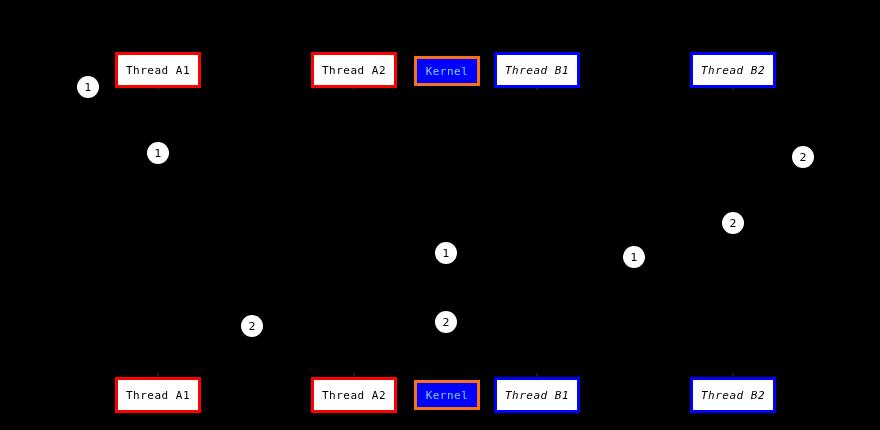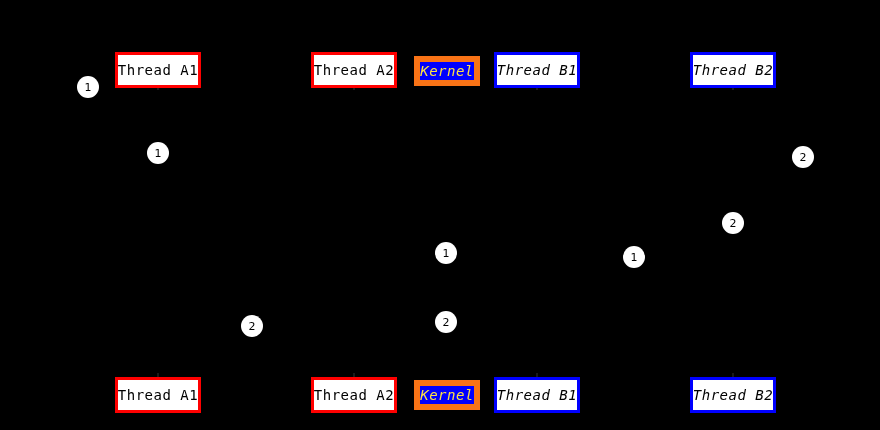--- a/index.html
+++ b/index.html
@@ -20,38 +20,37 @@
   
   .participant {
     position: absolute;
     box-sizing: border-box;
     display: flex;
     align-items: center;
     justify-content: center;
     background: #ffffff;
     color: #000000;
     font-family: "DejaVu Sans Mono", "Liberation Mono", monospace;
-    font-size: 14px;
+    font-size: 11px;
     line-height: 1;
     letter-spacing: 0.5px;
     white-space: nowrap;
     user-select: none;
   }
   .participant.red {
     border: 3px solid #ff0000;
   }
   .participant.blue {
     border: 3px solid #0000ff;
     font-style: italic;
   }
   .participant.solid-blue {
-    border: 6px solid #f97316;
+    border: 3px solid #f97316;
     background: #0000ff;
-    color: #fde047;
-    font-style: italic;
+    color: #7dd3fc;
   }
 
   
   .lifeline {
     position: absolute;
     width: 1px;
     background: #000000;
   }
 
   

